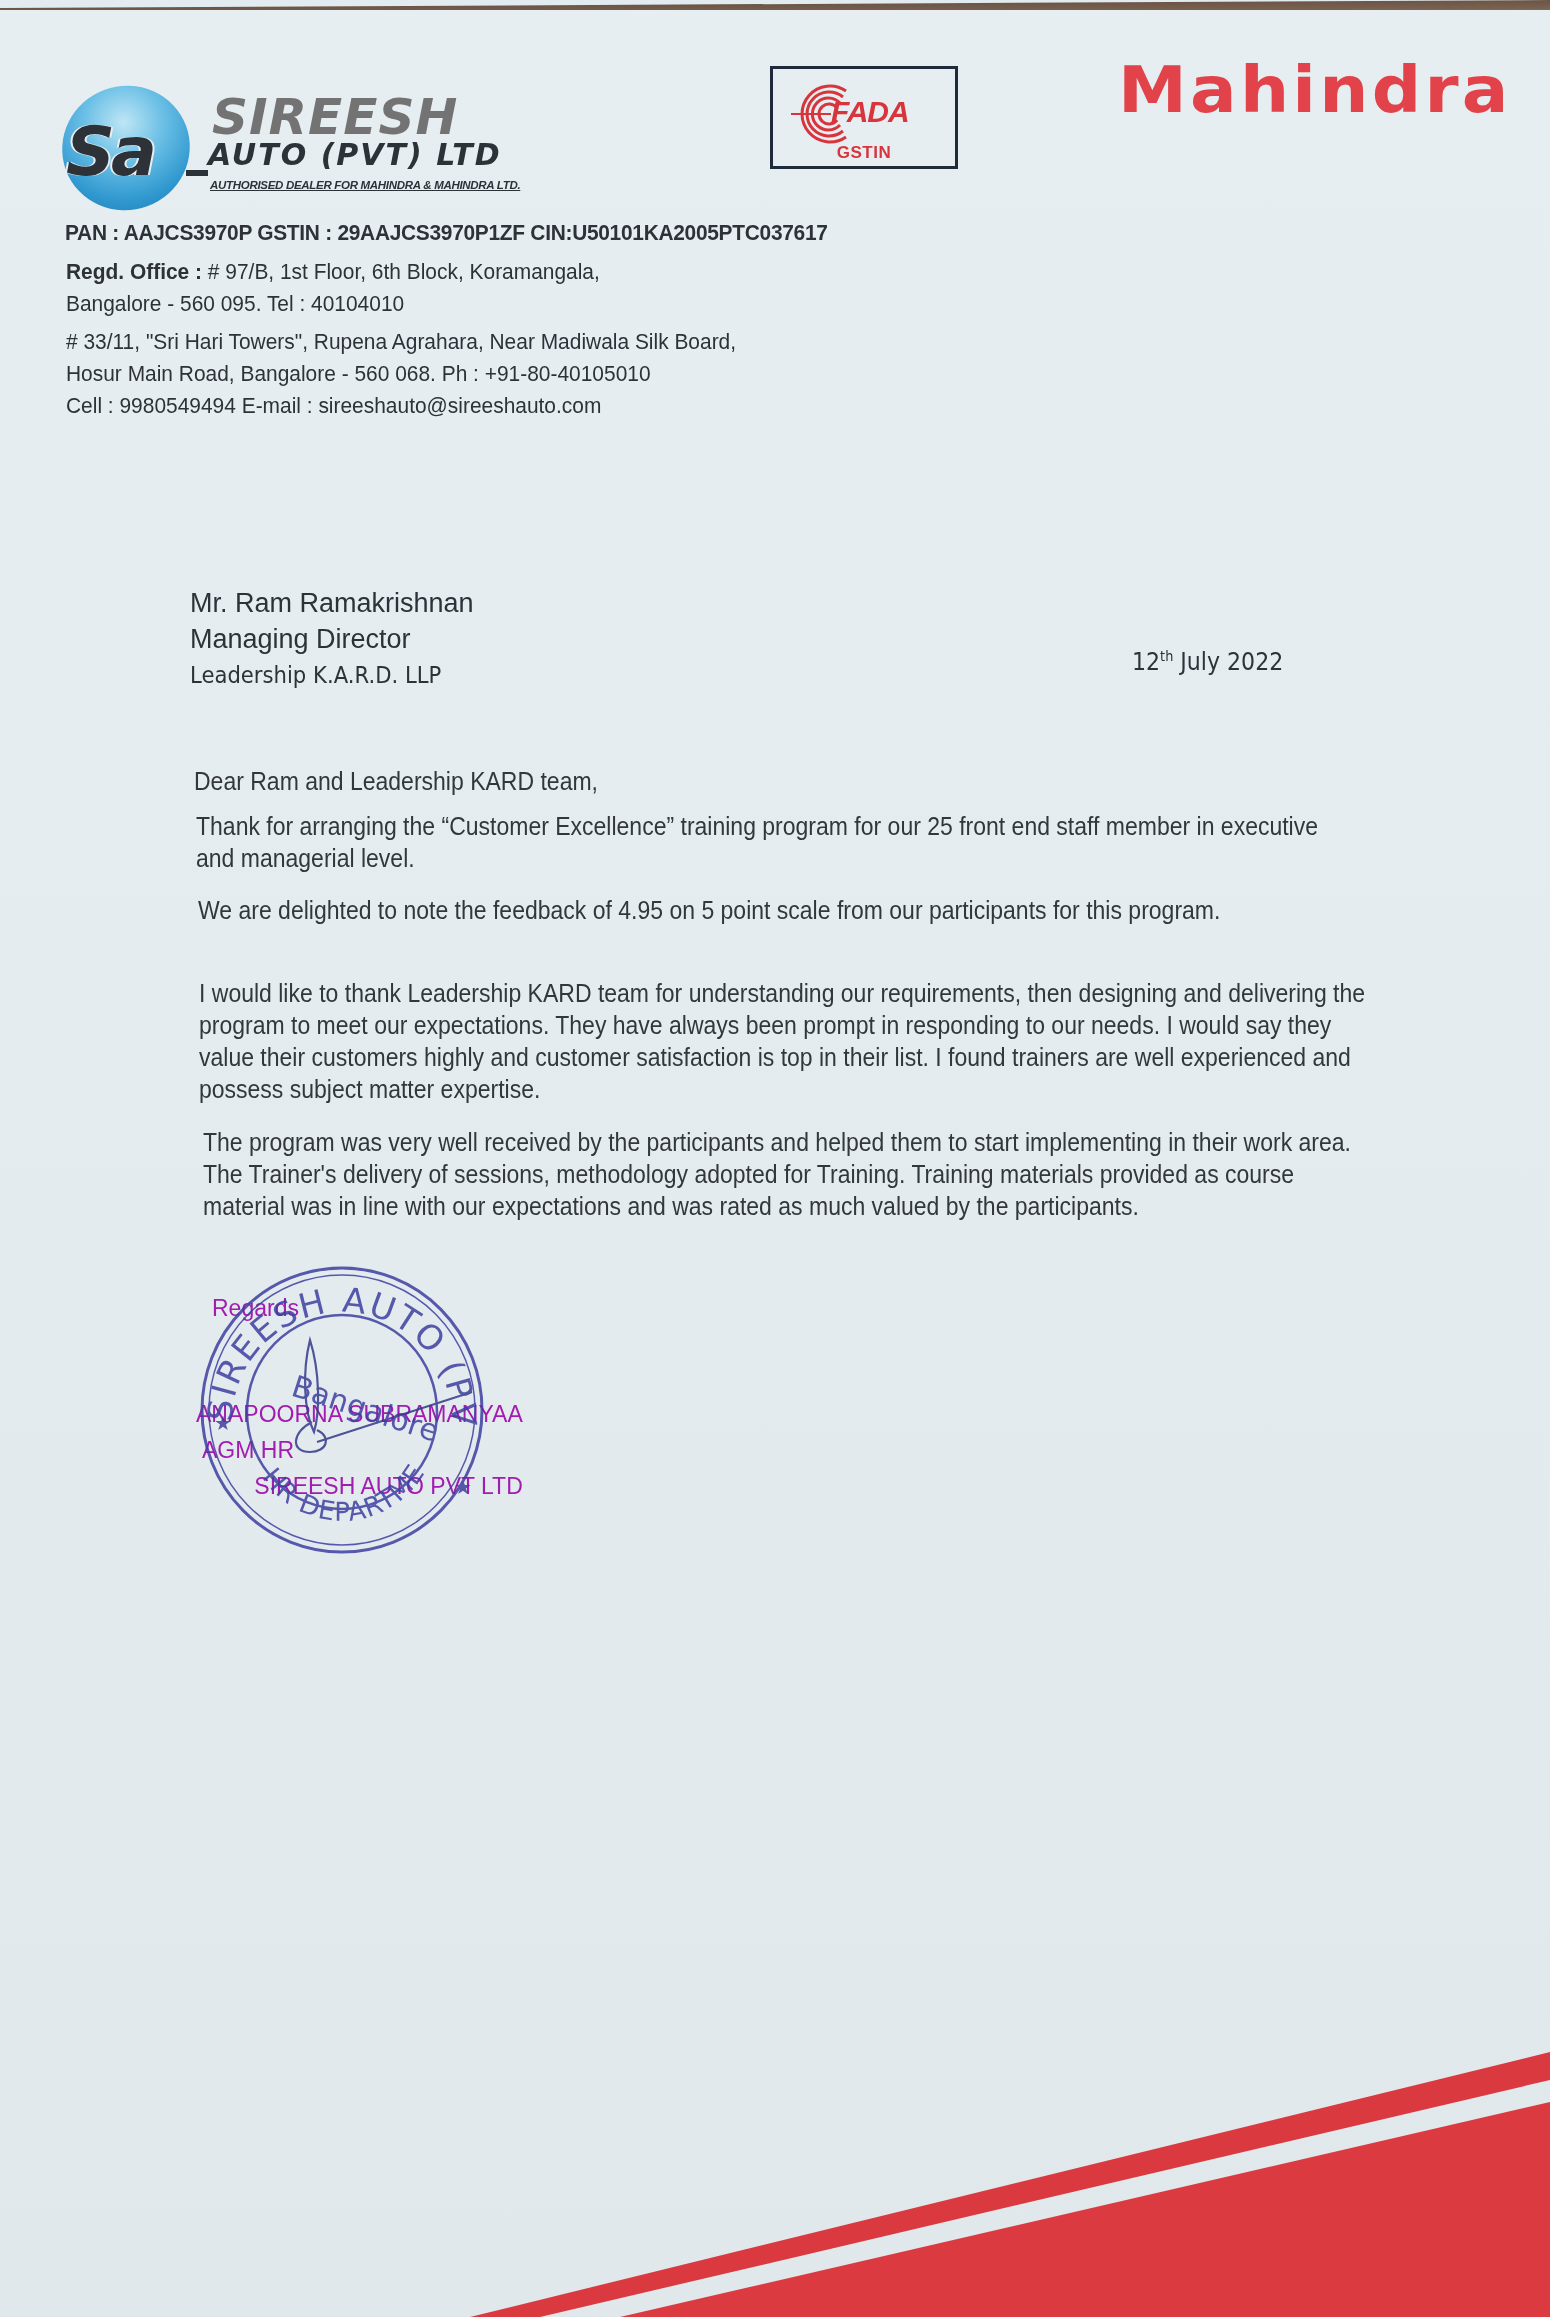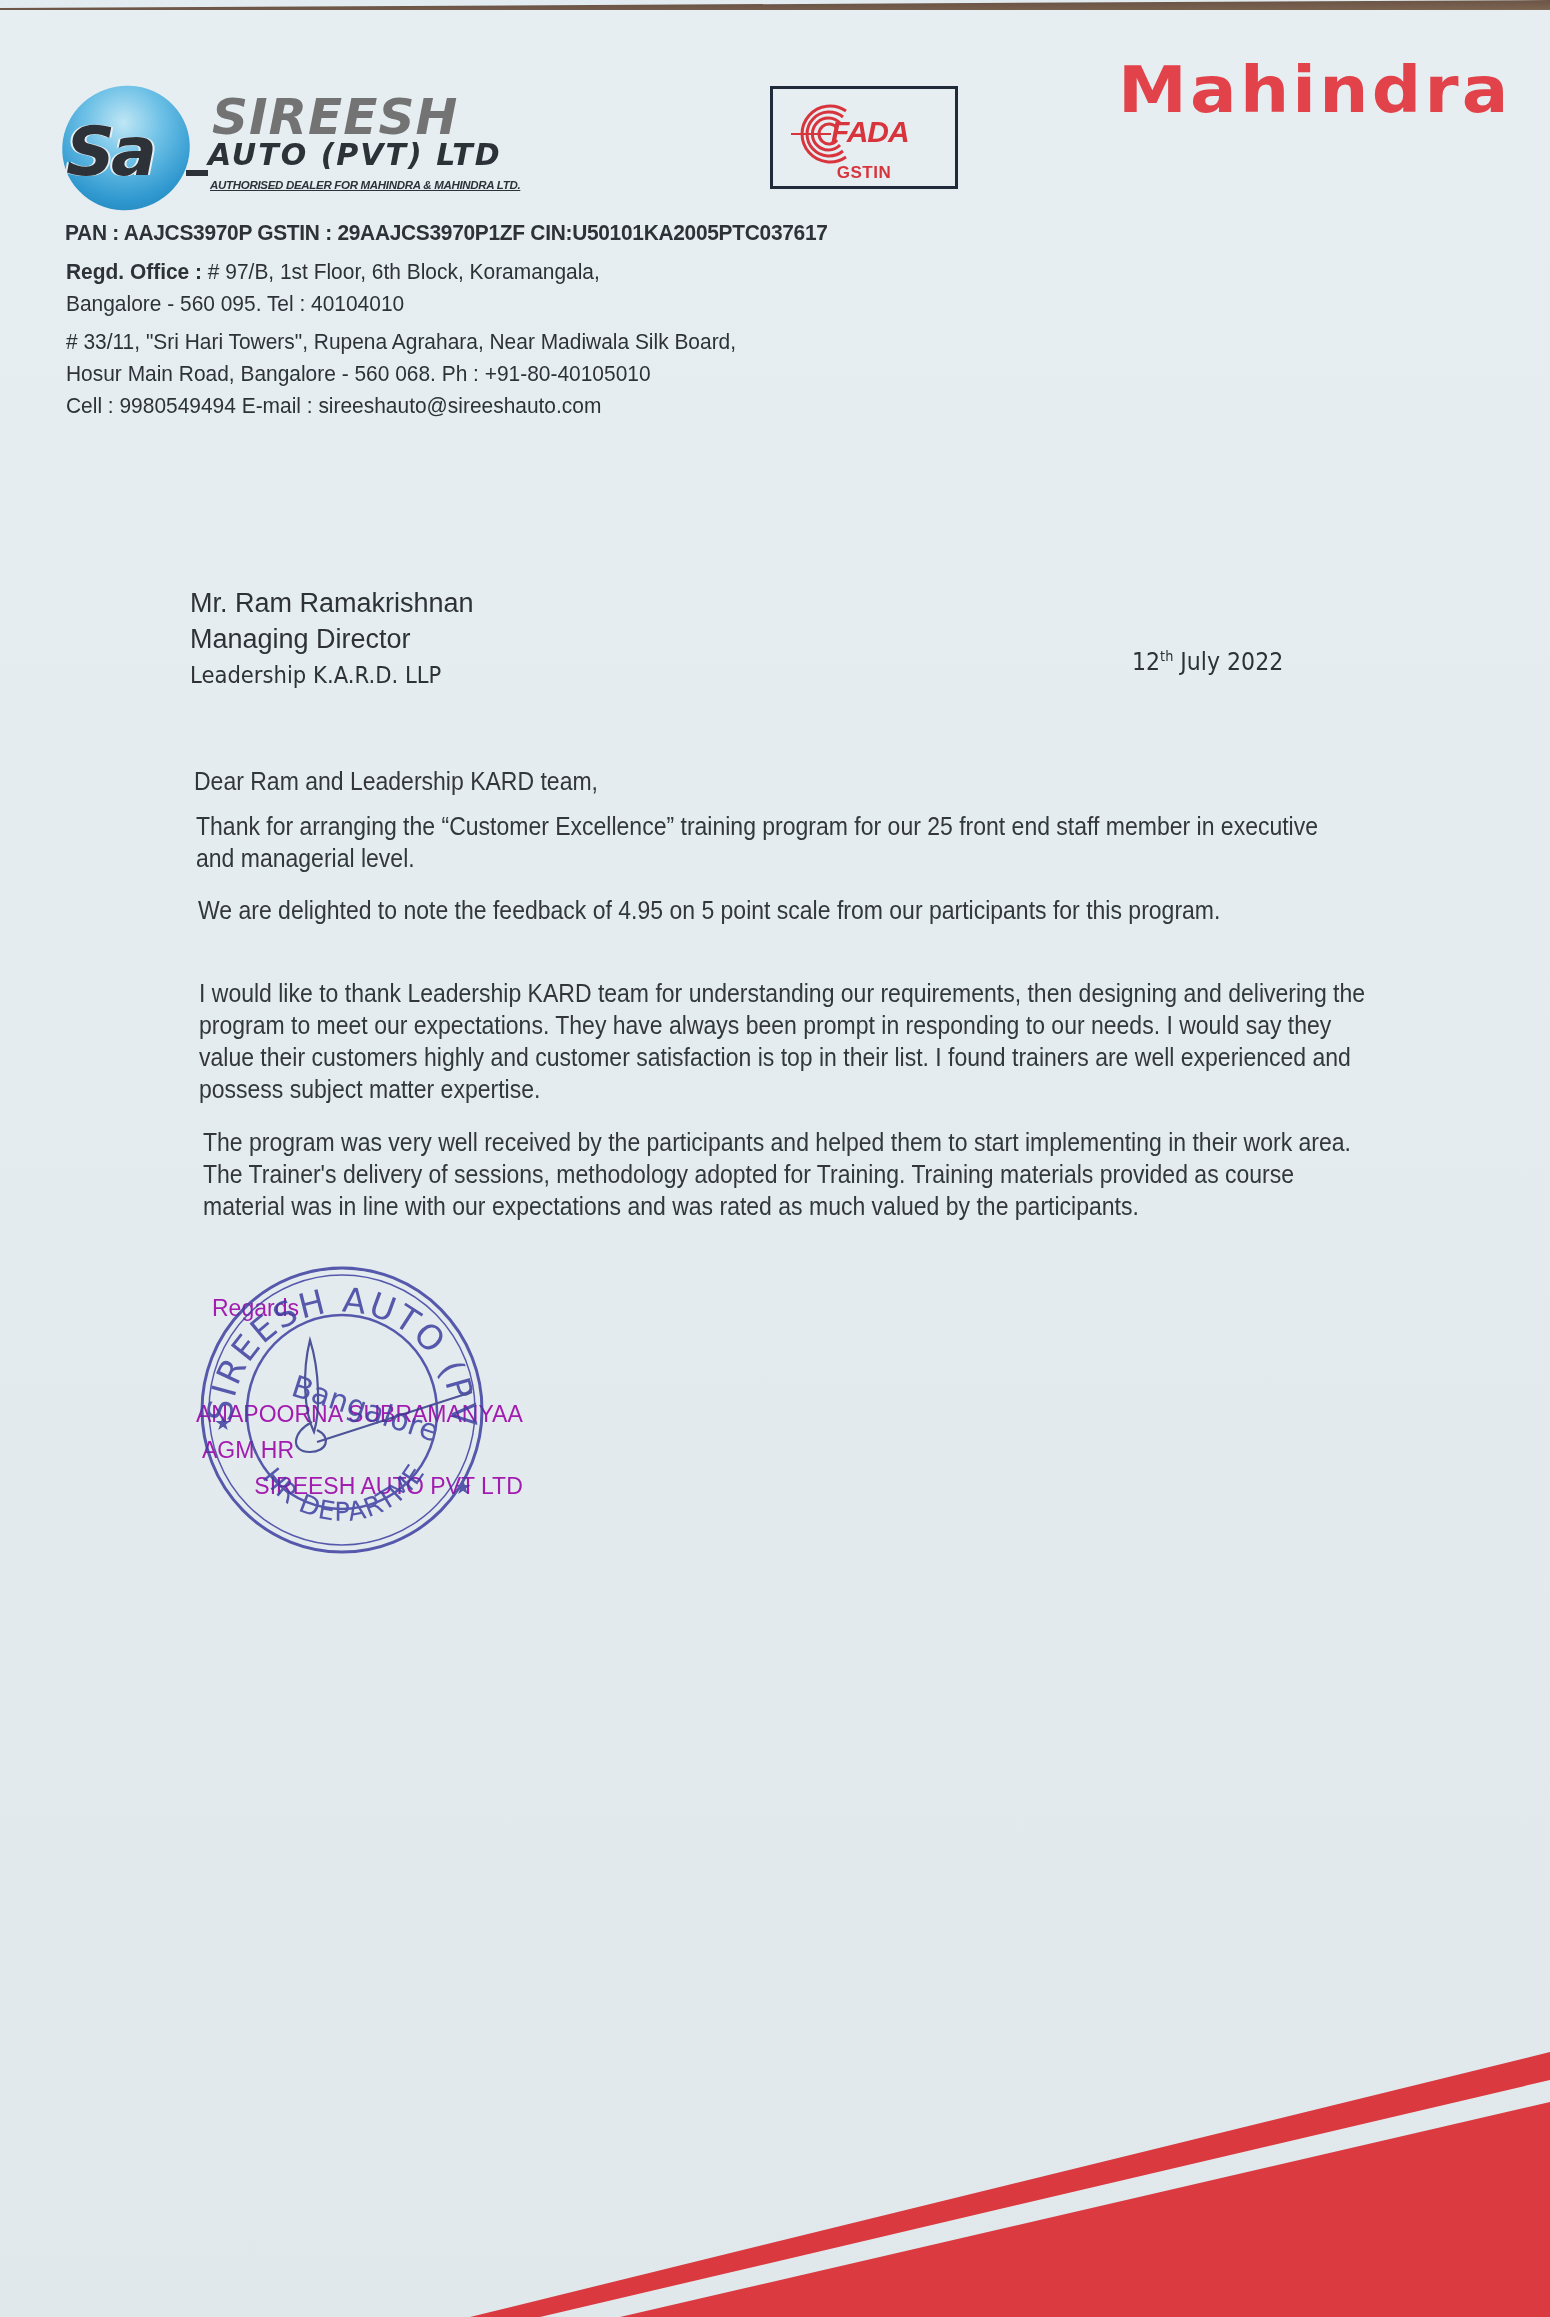--- a/index.html
+++ b/index.html
@@ -38,21 +38,21 @@
   }
   .company-sub {
     position:absolute; left:146px; top:58px; font-family:"DejaVu Sans", sans-serif;
     font-weight:bold; font-style:italic; font-size:30px; color:#2d3238; letter-spacing:2px; line-height:1;
   }
   .company-tag {
     position:absolute; left:148px; top:97px; font-family:"Liberation Sans", sans-serif;
     font-weight:bold; font-style:italic; font-size:11.5px; color:#2d3238; letter-spacing:-0.3px;text-decoration:underline;
   }
   .fada-box {
-    position:absolute; left:770px; top:86px; width:188px; height:103px;
+    position:absolute; left:770px; top:66px; width:188px; height:103px;
     border:3px solid #1f2a3a; box-sizing:border-box;padding-left:23px;
   }
   .fada-rings { position:absolute; left:18px; top:10px; }
   .fada-text {
     position:absolute; left:58px; top:26px; font-family:"Liberation Sans", sans-serif;
     font-weight:bold; font-style:italic; font-size:30px; color:#d8343c; letter-spacing:-1px;
   }
   .fada-member {
     position:absolute; left:0; width:100%; top:74px; text-align:center;
     font-family:"Liberation Sans", sans-serif; font-weight:bold; font-size:17px; color:#d8343c;

